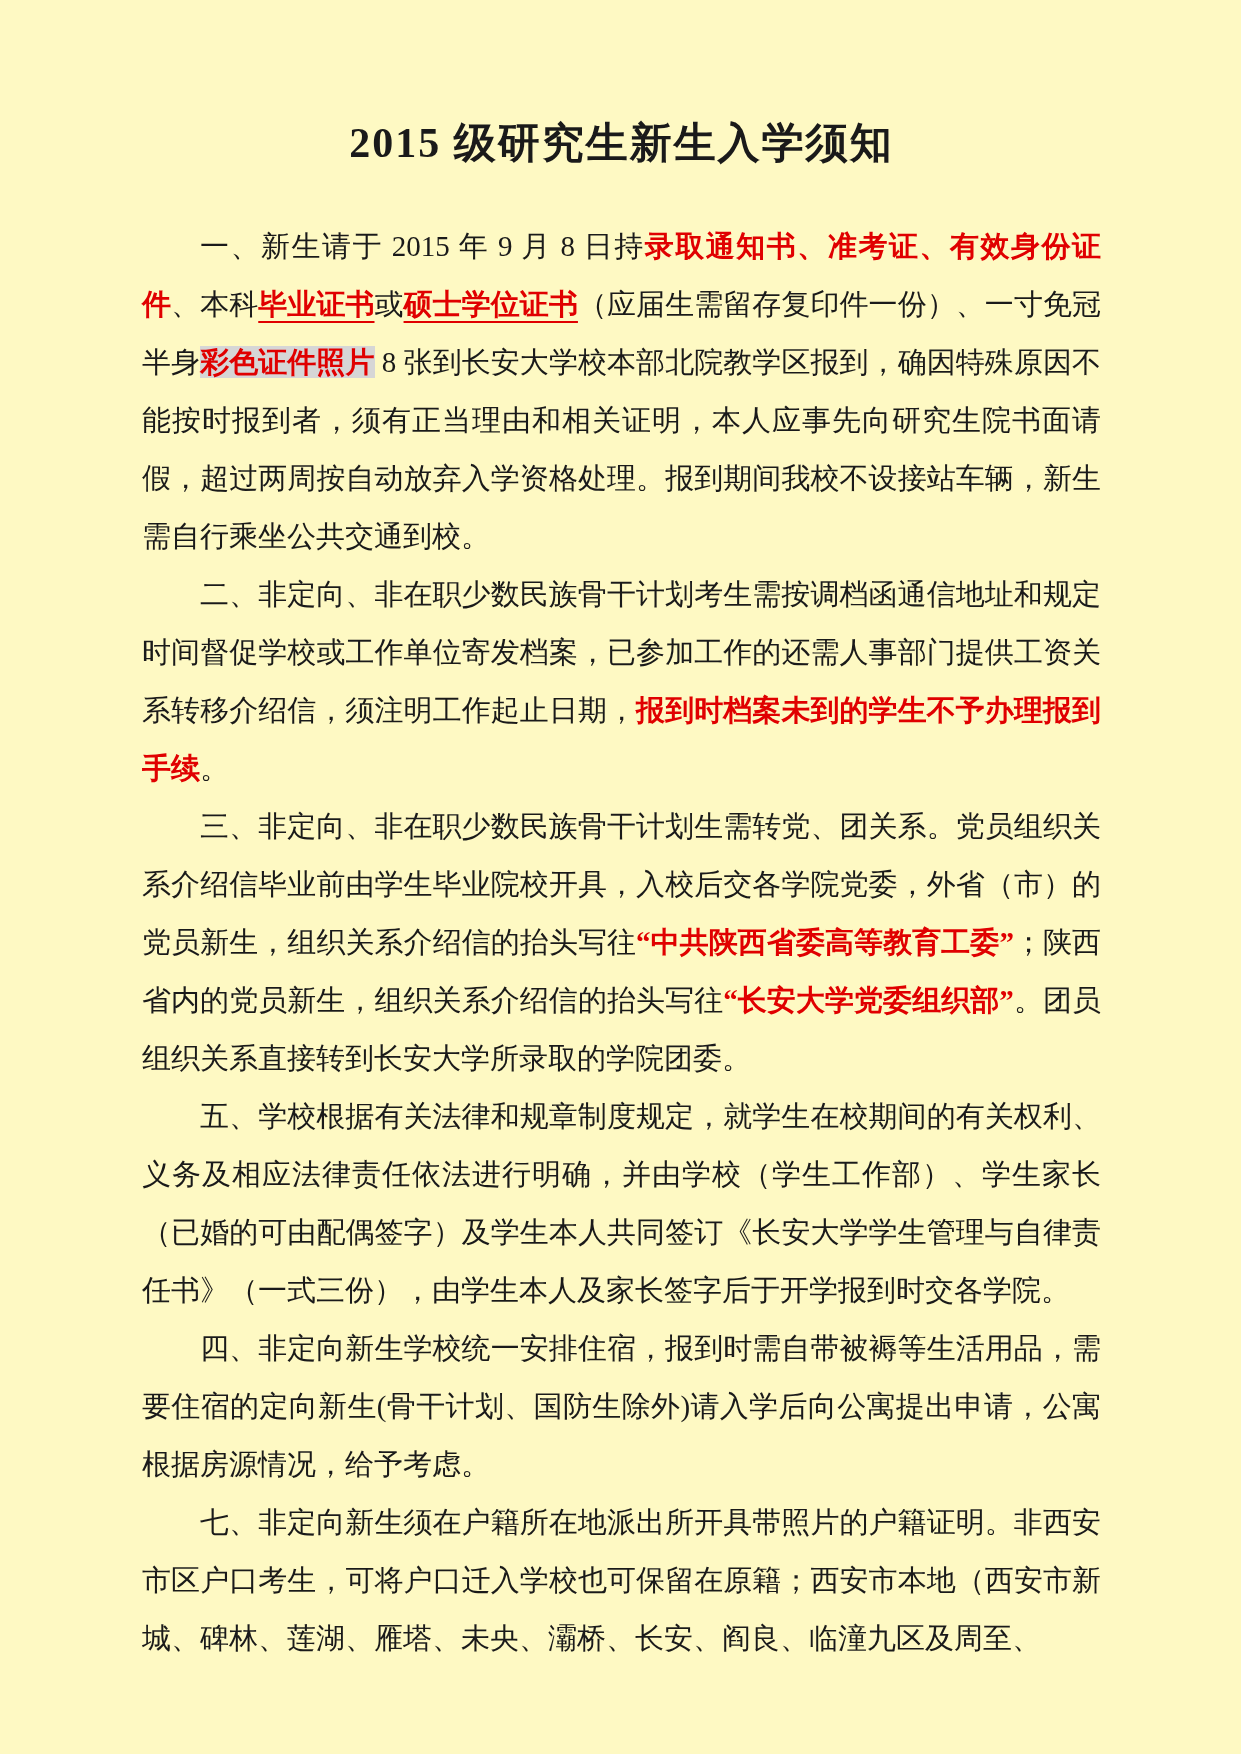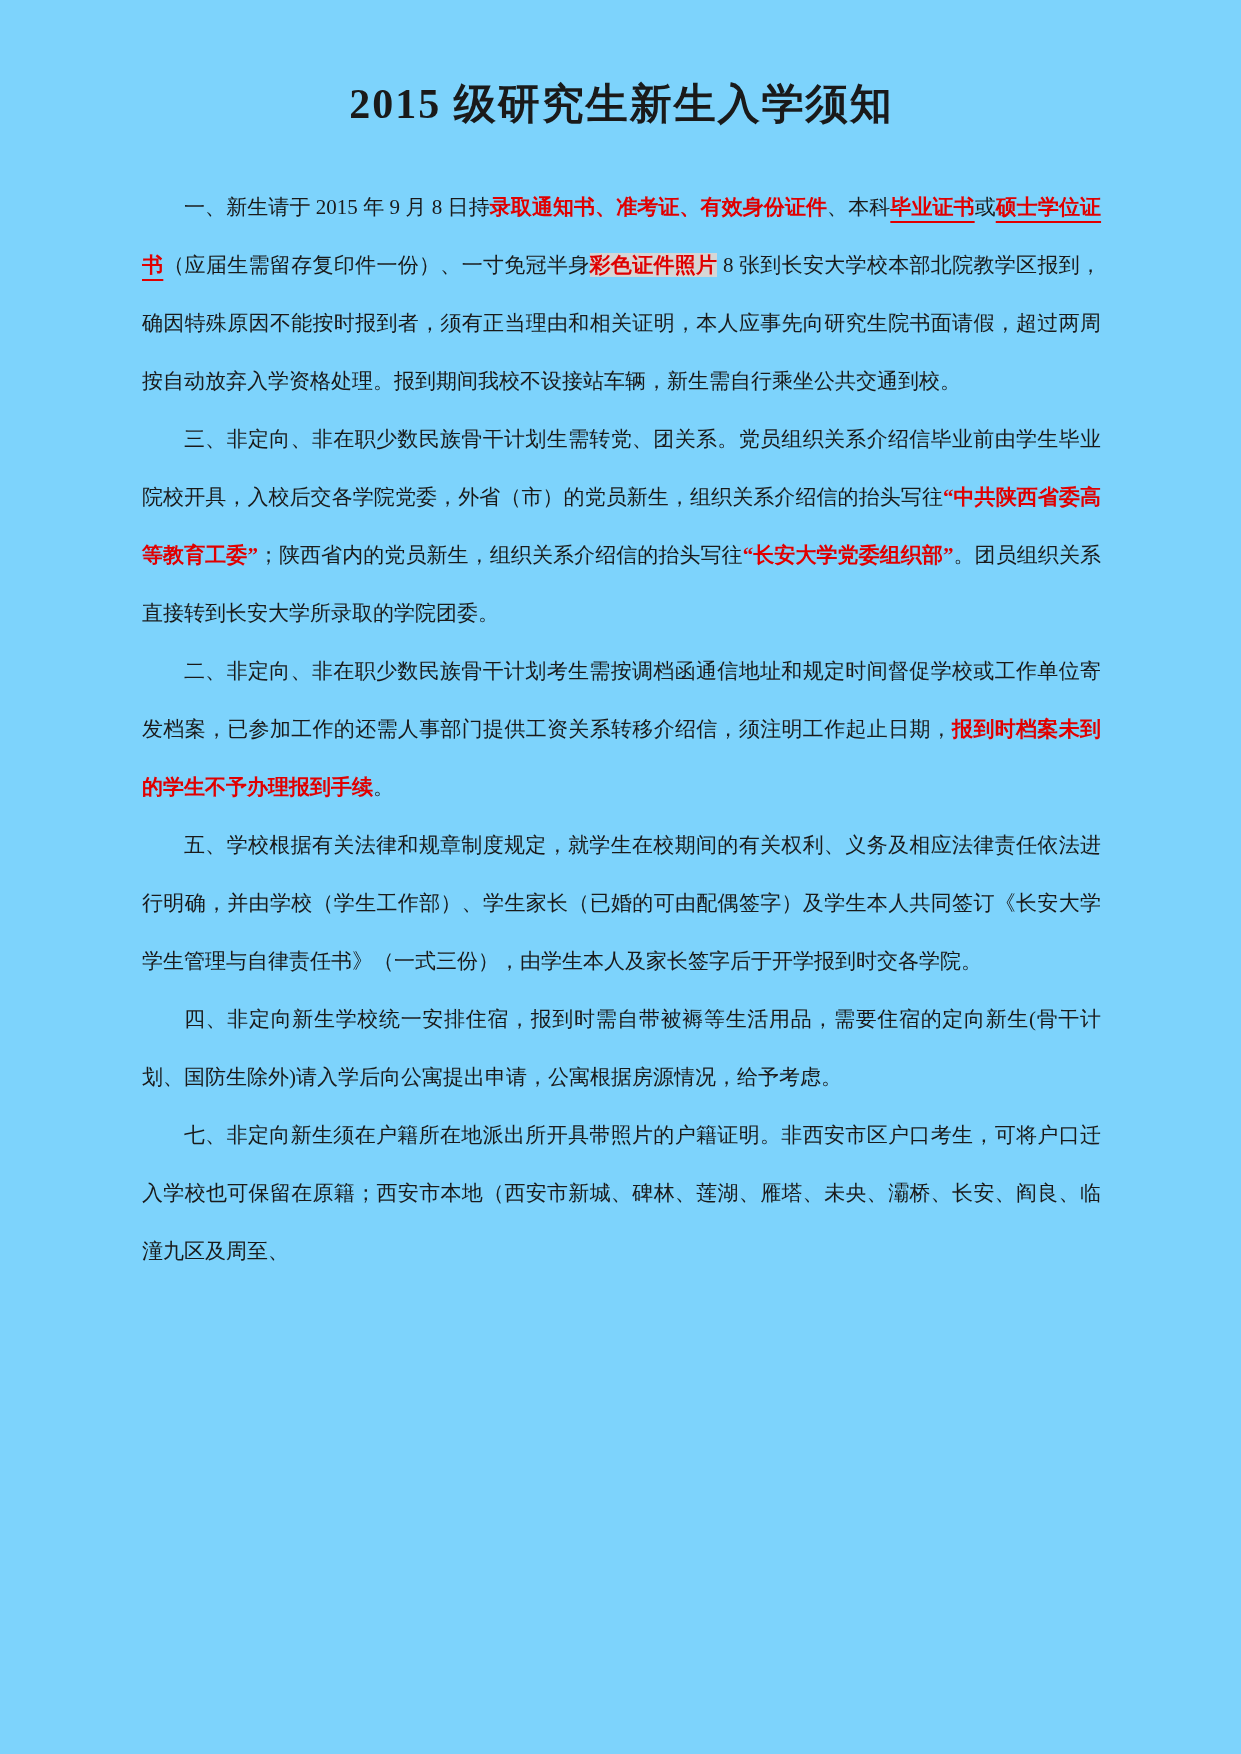--- a/index.html
+++ b/index.html
@@ -7,35 +7,35 @@
   body {
     width: 1241px;
     height: 1754px;
     overflow: hidden;
     font-family: "Liberation Serif", "DejaVu Serif", serif;
     color: var(--text-color, #1a1a1a);
   }
   .page {
     width: 100%;
     height: 100%;
-    padding: 74px 140px 0 142px;
-    background: #7dd3fc;
+    padding: 113px 140px 0 142px;
+    background: #fef9c3;
   }
   .doc-title {
     font-size: 42px;
     font-weight: 700;
     text-align: center;
     letter-spacing: 2px;
     line-height: 60px;
     margin-bottom: 44px;
     color: var(--text-color, #1a1a1a);
   }
   .doc-body { }
   .para {
-    font-size: 21px;
+    font-size: 29px;
     line-height: 58px;
     text-align: justify;
     text-indent: 2em;
     margin: 0;
     word-break: break-all;
   }
   .s-normal { color: var(--text-color, #1a1a1a); }
   .s-red-bold {
     color: var(--accent-red, #e00000);
     font-weight: 700;
@@ -53,19 +53,19 @@
     background: var(--highlight-color, #d6d6d6);
   }
 </style>
 </head>
 <body>
 
 <div class="page">
   <h1 class="doc-title">2015 级研究生新生入学须知</h1>
   <div class="doc-body">
       <p class="para"><span class="s-normal">一、新生请于 2015 年 9 月 8 日持</span><span class="s-red-bold">录取通知书、准考证、有效身份证件</span><span class="s-normal">、本科</span><span class="s-red-bold-underline">毕业证书</span><span class="s-normal">或</span><span class="s-red-bold-underline">硕士学位证书</span><span class="s-normal">（应届生需留存复印件一份）、一寸免冠半身</span><span class="s-red-bold-highlight">彩色证件照片</span><span class="s-normal"> 8 张到长安大学校本部北院教学区报到，确因特殊原因不能按时报到者，须有正当理由和相关证明，本人应事先向研究生院书面请假，超过两周按自动放弃入学资格处理。报到期间我校不设接站车辆，新生需自行乘坐公共交通到校。</span></p>
+      <p class="para"><span class="s-normal">二、非定向、非在职少数民族骨干计划考生需按调档函通信地址和规定时间督促学校或工作单位寄发档案，已参加工作的还需人事部门提供工资关系转移介绍信，须注明工作起止日期，</span><span class="s-red-bold">报到时档案未到的学生不予办理报到手续</span><span class="s-normal">。</span></p>
       <p class="para"><span class="s-normal">三、非定向、非在职少数民族骨干计划生需转党、团关系。党员组织关系介绍信毕业前由学生毕业院校开具，入校后交各学院党委，外省（市）的党员新生，组织关系介绍信的抬头写往</span><span class="s-red-bold">“中共陕西省委高等教育工委”</span><span class="s-normal">；陕西省内的党员新生，组织关系介绍信的抬头写往</span><span class="s-red-bold">“长安大学党委组织部”</span><span class="s-normal">。团员组织关系直接转到长安大学所录取的学院团委。</span></p>
-      <p class="para"><span class="s-normal">二、非定向、非在职少数民族骨干计划考生需按调档函通信地址和规定时间督促学校或工作单位寄发档案，已参加工作的还需人事部门提供工资关系转移介绍信，须注明工作起止日期，</span><span class="s-red-bold">报到时档案未到的学生不予办理报到手续</span><span class="s-normal">。</span></p>
       <p class="para"><span class="s-normal">五、学校根据有关法律和规章制度规定，就学生在校期间的有关权利、义务及相应法律责任依法进行明确，并由学校（学生工作部）、学生家长（已婚的可由配偶签字）及学生本人共同签订《长安大学学生管理与自律责任书》（一式三份），由学生本人及家长签字后于开学报到时交各学院。</span></p>
       <p class="para"><span class="s-normal">四、非定向新生学校统一安排住宿，报到时需自带被褥等生活用品，需要住宿的定向新生(骨干计划、国防生除外)请入学后向公寓提出申请，公寓根据房源情况，给予考虑。</span></p>
       <p class="para"><span class="s-normal">七、非定向新生须在户籍所在地派出所开具带照片的户籍证明。非西安市区户口考生，可将户口迁入学校也可保留在原籍；西安市本地（西安市新城、碑林、莲湖、雁塔、未央、灞桥、长安、阎良、临潼九区及周至、</span></p>
     </div>
 </div>
 
 </body></html>

